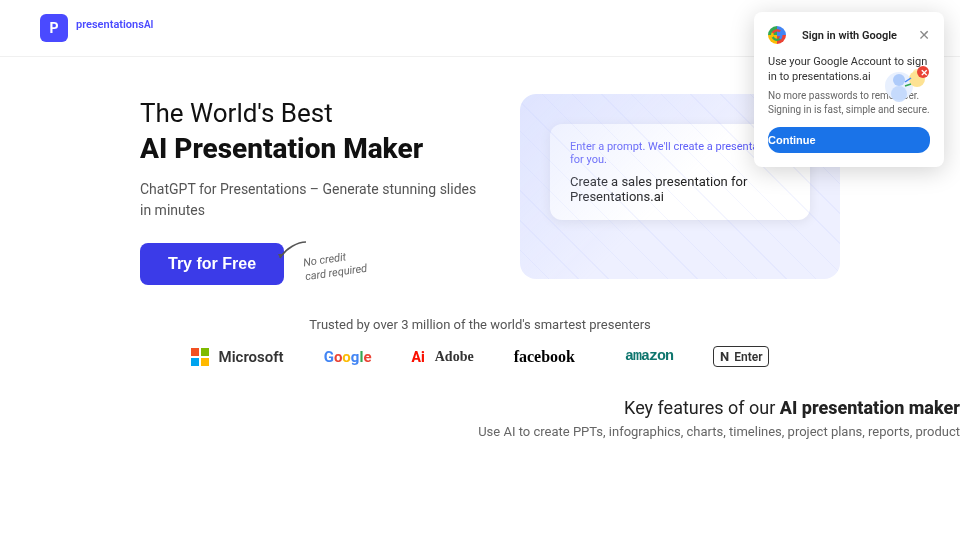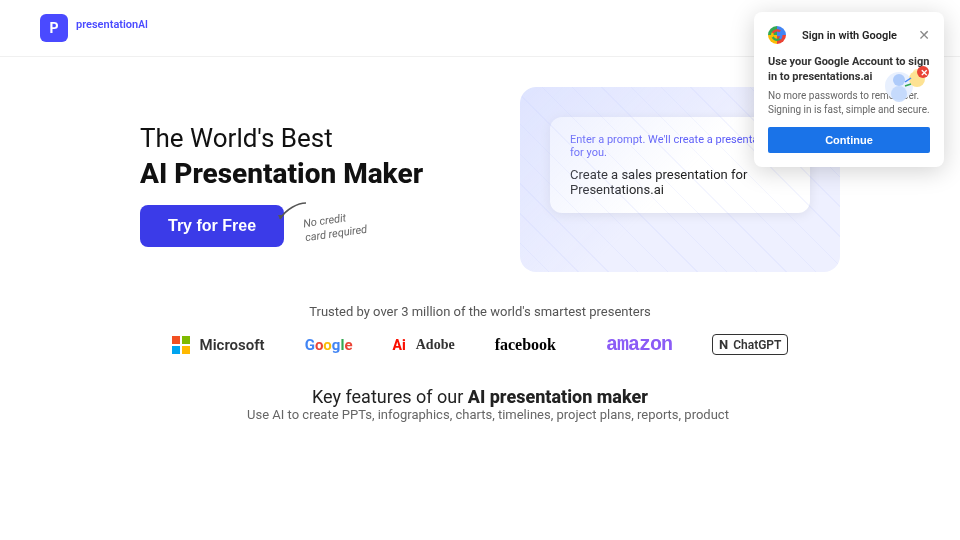--- a/index.html
+++ b/index.html
@@ -214,48 +214,49 @@
       width: 18px;
       height: 18px;
     }
     .microsoft-icon div:nth-child(1) { background: #F25022; }
     .microsoft-icon div:nth-child(2) { background: #7FBA00; }
     .microsoft-icon div:nth-child(3) { background: #00A4EF; }
     .microsoft-icon div:nth-child(4) { background: #FFB900; }
     .google-text { font-weight: 700; color: #555; }
     .adobe-icon { color: #FA0F00; font-weight: 700; font-size: 13px; }
     .facebook-text { color: #000000; font-size: 16px; font-weight: 700; font-family: Georgia, serif; }
-    .amazon-text { color: #8b5cf6; font-size: 20px; font-weight: 600; margin-left: 10px; }
+    .amazon-text { color: #0f766e; font-size: 15px; font-weight: 600; margin-left: 10px; }
     .notion-wrapper {
       display: flex;
       align-items: center;
       gap: 5px;
       border: 1.5px solid #333;
       border-radius: 4px;
       padding: 2px 6px;
       font-size: 12px;
       font-weight: 600;
     }
 
     
     .key-features {
-      text-align: center;
+      text-align: right;
       padding: 20px 0 8px;
     }
     .key-features-title {
       font-size: 18px;
       color: #222;
       font-weight: 400;
     }
     .key-features-title strong {
       font-weight: 800;
     }
     .key-features-sub {
       font-size: 13px;
       color: #666;
+      margin-top: 6px;
       padding-left: 16px;
     }
 
     
     .google-popup {
       position: absolute;
       top: 12px;
       right: 16px;
       width: 190px;
       background: #fff;
@@ -292,63 +293,64 @@
     .popup-close {
       cursor: pointer;
       color: #888;
       font-size: 14px;
       background: none;
       border: none;
     }
     .popup-body-text {
       font-size: 11px;
       color: #333;
-      font-weight: 700;
+      font-weight: 400;
       margin-bottom: 4px;
       line-height: 1.4;
     }
     .popup-sub-text {
       font-size: 10px;
       color: #666;
       margin-bottom: 10px;
       line-height: 1.4;
     }
     .popup-continue-btn {
       background: #1A73E8;
       color: #fff;
       border: none;
-      border-radius: 2px;
+      border-radius: 12px;
       padding: 7px 0;
       font-size: 11px;
       font-weight: 600;
       cursor: pointer;
       width: 100%;
-      text-align: center;
+      text-align: left;
     }
   </style>
 </head>
 <body>
 
 <nav class="navbar">
   <div class="logo-area">
     <div class="logo-icon">P</div>
     <span class="logo-text">
-      <span>presentation</span><span style="color:#4A4AFF;font-size:10px;vertical-align:super;">AI</span>
+      <span>presentations</span><span style="color:#4A4AFF;font-size:10px;vertical-align:super;">AI</span>
     </span>
   </div>
   <div class="nav-right">
     <button class="login-btn">Login</button>
     <button class="try-btn">Try for Free</button>
   </div>
 </nav>
 
 <section class="hero">
   <div class="hero-left">
     <div class="hero-tagline">The World's Best</div>
     <span class="hero-tagline-bold">AI Presentation Maker</span>
+    <p class="hero-sub">ChatGPT for Presentations – Generate stunning slides in minutes</p>
     <div class="cta-area">
       <button class="try-free-btn">Try for Free</button>
       <div class="arrow-note">
 
         <svg class="arrow-svg" width="30" height="20" viewBox="0 0 30 20">
           <path d="M28 2 C20 2, 8 8, 2 18" stroke="#555" stroke-width="1.5" fill="none" stroke-dasharray="none"></path>
           <polygon points="2,18 6,14 0,14" fill="#555"></polygon>
         </svg>
         <div class="no-credit" style="white-space:pre-line;">No credit
 card required</div>
@@ -394,21 +396,21 @@
     <div class="logo-item">
       <span class="facebook-text">facebook</span>
     </div>
 
     <div class="logo-item">
       <span class="amazon-text" style="font-family: 'Courier New', monospace; letter-spacing:-1px;">amazon</span>
     </div>
 
     <div class="logo-item notion-wrapper">
       <span style="font-size:13px;font-weight:700;">N</span>
-      <span style="font-size:12px;font-weight:600;">ChatGPT</span>
+      <span style="font-size:12px;font-weight:600;">Enter</span>
     </div>
   </div>
 </section>
 
 <section class="key-features">
   <div class="key-features-title">
     <span>Key features of our </span><strong>AI presentation maker</strong>
   </div>
   <div class="key-features-sub">Use AI to create PPTs, infographics, charts, timelines, project plans, reports, product</div>
 </section>

